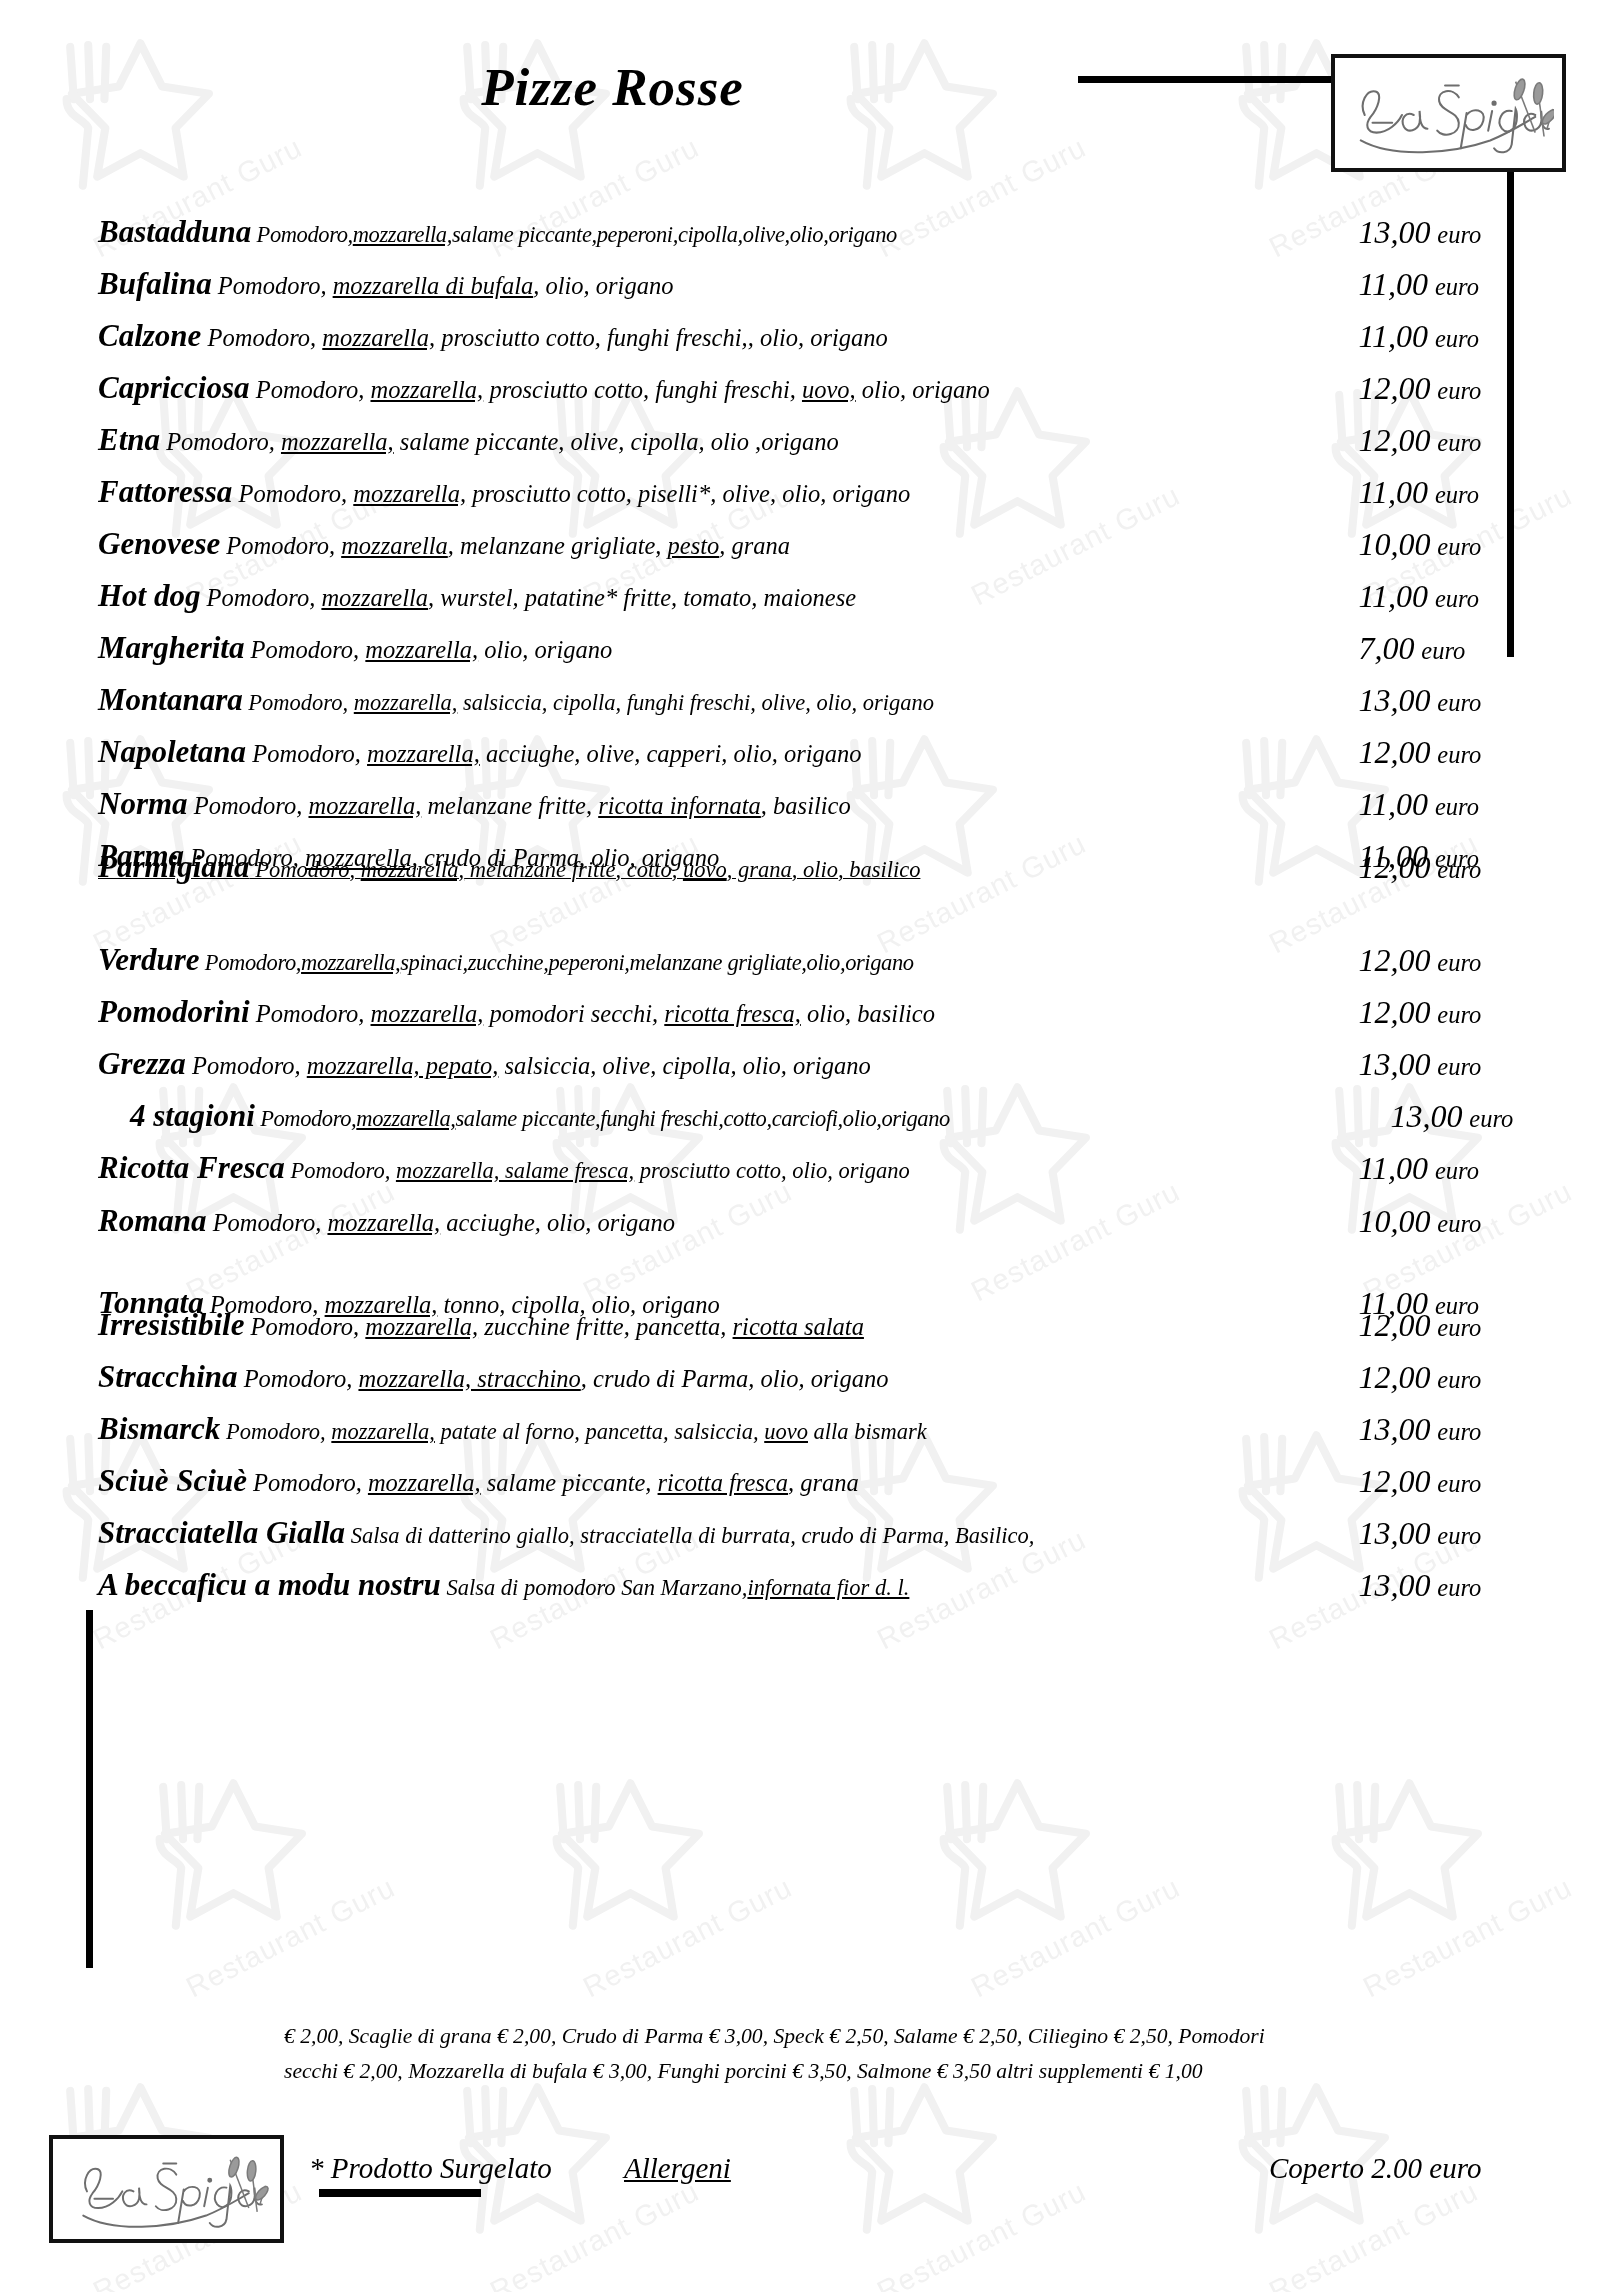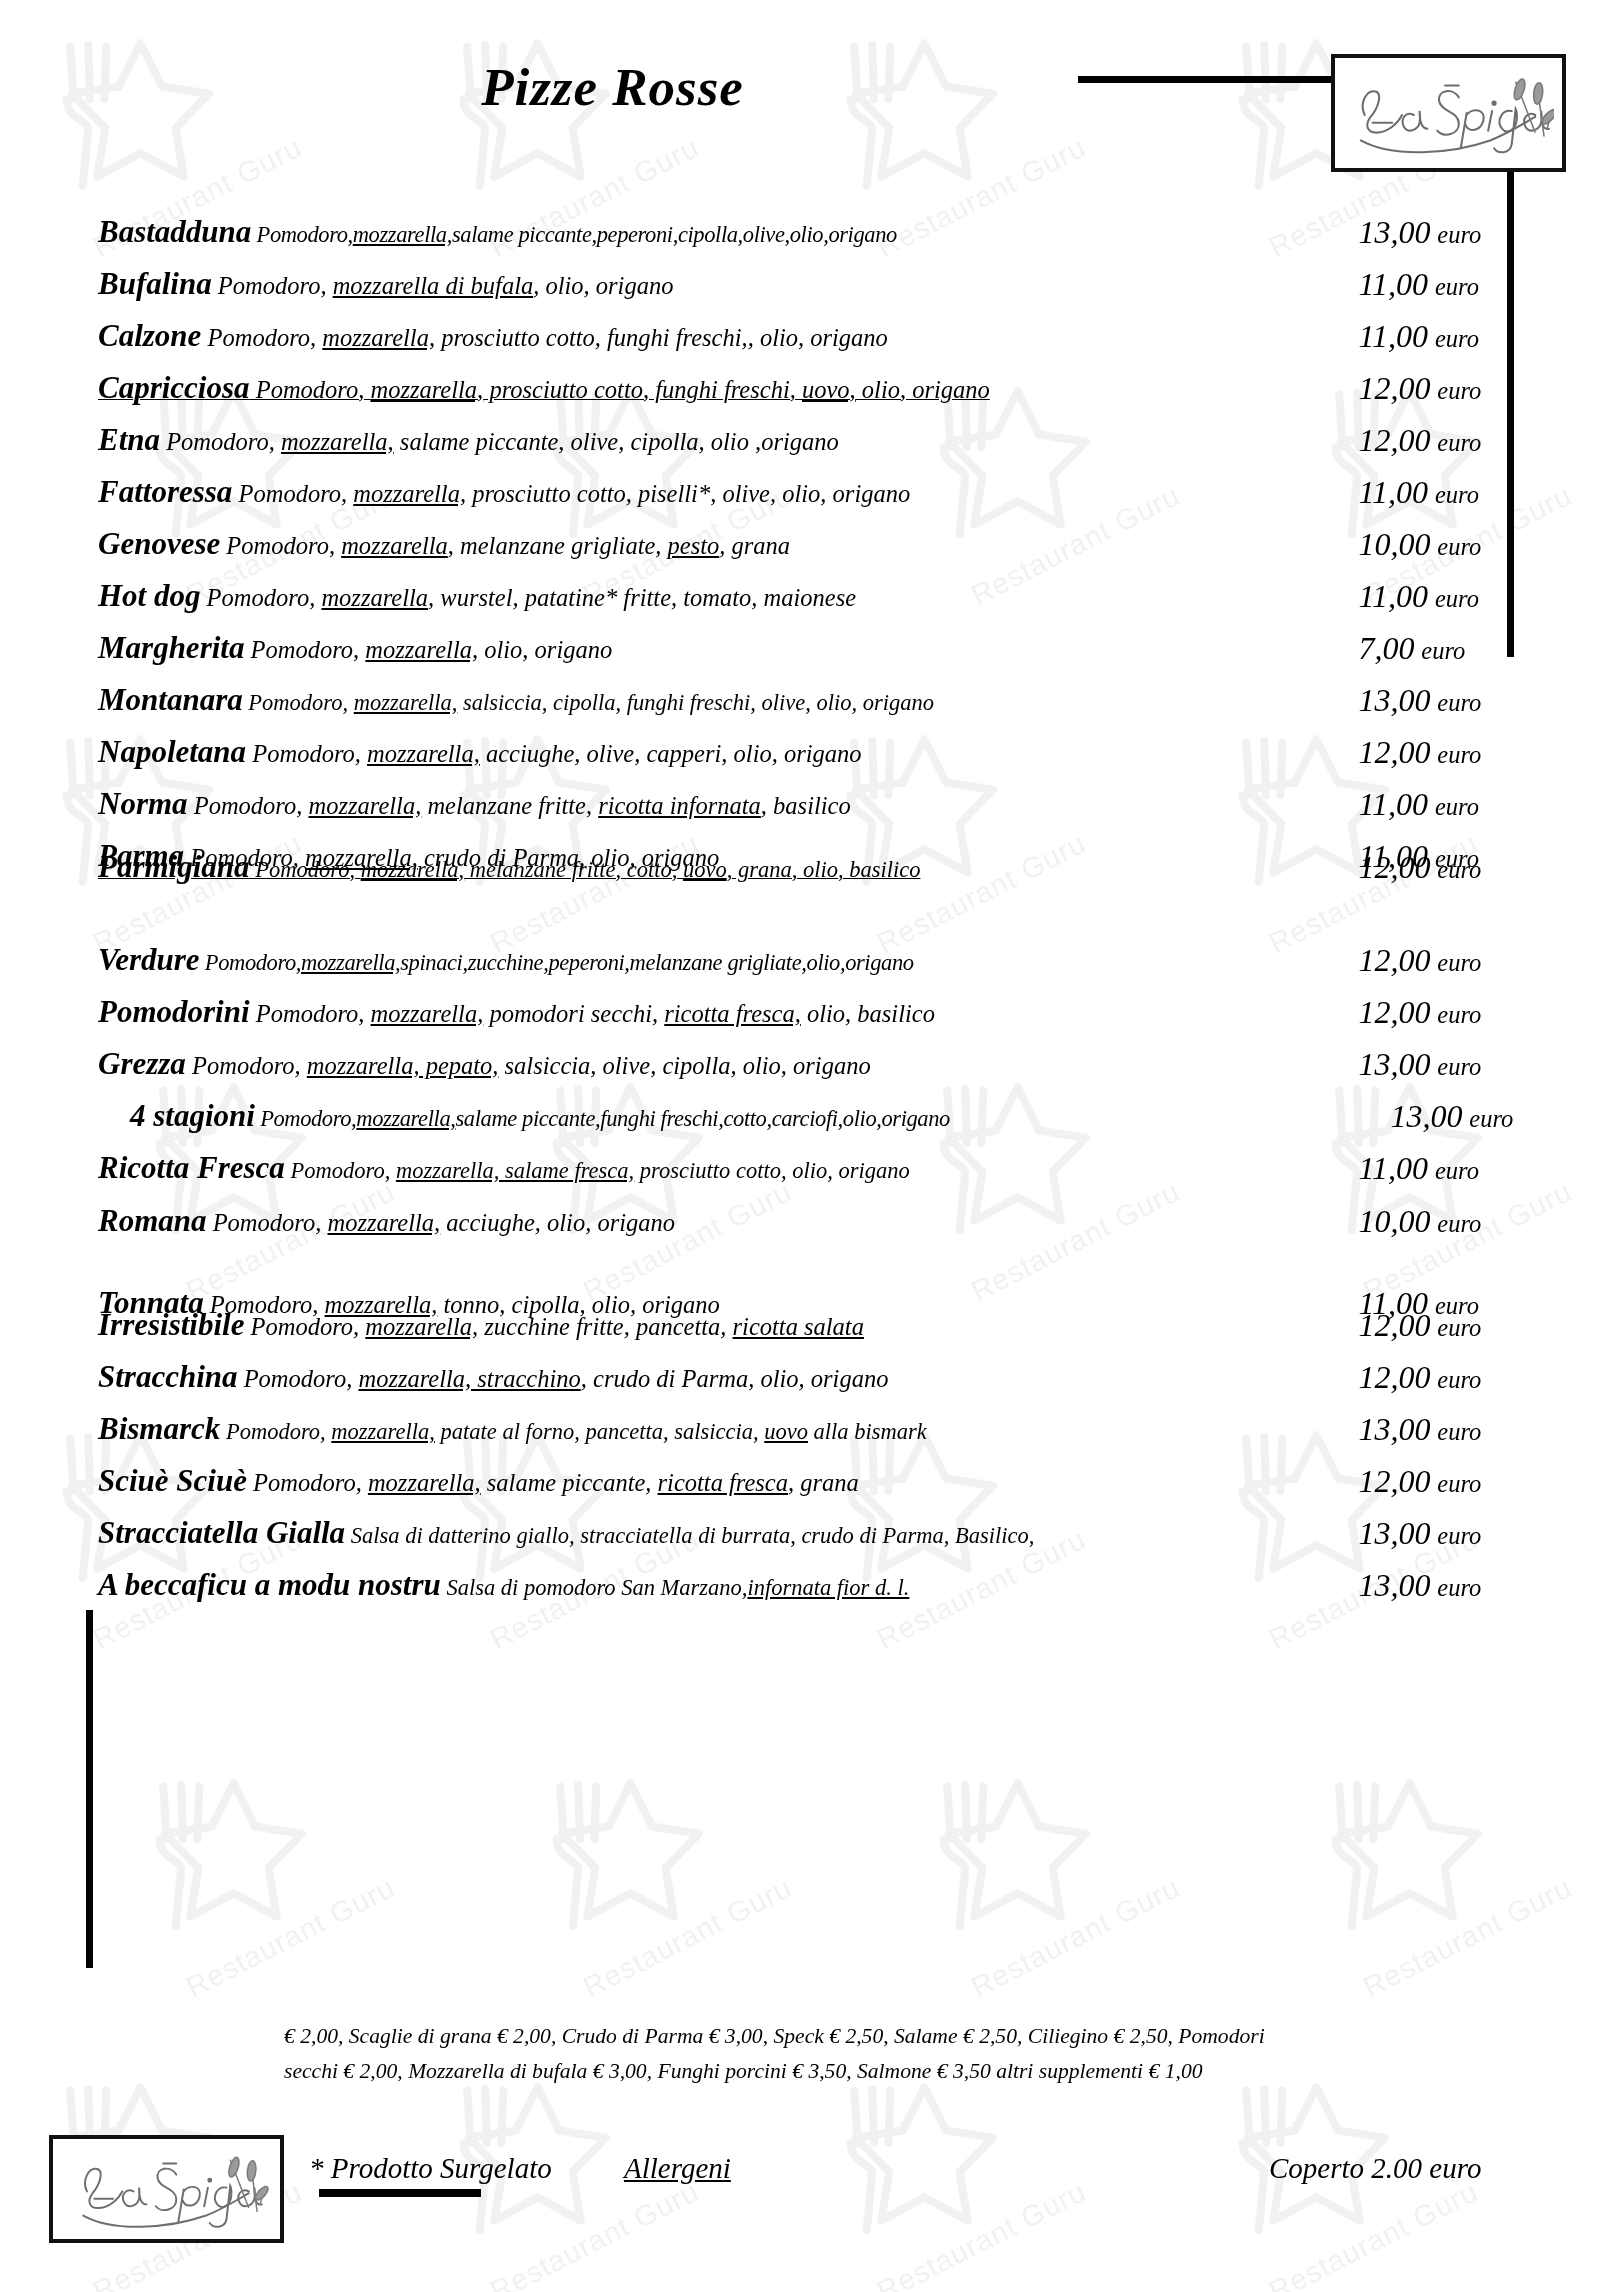--- a/index.html
+++ b/index.html
@@ -509,21 +509,21 @@
   <div id="menu">
       <div class="row" style="top: 214px;">
         <div class="row-inner"><span class="name">Bastadduna</span><span class="desc tight small"> Pomodoro,<u>mozzarella,</u>salame piccante,peperoni,cipolla,olive,olio,origano</span><div class="price"><span class="amt">13,00</span><span class="cur">euro</span></div></div>
       </div>
       <div class="row" style="top: 266px;">
         <div class="row-inner"><span class="name">Bufalina</span><span class="desc"> Pomodoro, <u>mozzarella di bufala</u>, olio, origano</span><div class="price"><span class="amt">11,00</span><span class="cur">euro</span></div></div>
       </div>
       <div class="row" style="top: 318px;">
         <div class="row-inner"><span class="name">Calzone</span><span class="desc"> Pomodoro, <u>mozzarella,</u> prosciutto cotto, funghi freschi,, olio, origano</span><div class="price"><span class="amt">11,00</span><span class="cur">euro</span></div></div>
       </div>
-      <div class="row" style="top: 370px; text-decoration: underline;">
+      <div class="row" style="top: 370px;">
         <div class="row-inner"><span class="name">Capricciosa</span><span class="desc"> Pomodoro, <u>mozzarella,</u> prosciutto cotto, funghi freschi, <u>uovo,</u> olio, origano</span><div class="price"><span class="amt">12,00</span><span class="cur">euro</span></div></div>
       </div>
       <div class="row" style="top: 422px;">
         <div class="row-inner"><span class="name">Etna</span><span class="desc"> Pomodoro, <u>mozzarella,</u> salame piccante, olive, cipolla, olio ,origano</span><div class="price"><span class="amt">12,00</span><span class="cur">euro</span></div></div>
       </div>
       <div class="row" style="top: 474px;">
         <div class="row-inner"><span class="name">Fattoressa</span><span class="desc"> Pomodoro, <u>mozzarella,</u> prosciutto cotto, piselli*, olive, olio, origano</span><div class="price"><span class="amt">11,00</span><span class="cur">euro</span></div></div>
       </div>
       <div class="row" style="top: 526px;">
         <div class="row-inner"><span class="name">Genovese</span><span class="desc"> Pomodoro, <u>mozzarella</u>, melanzane grigliate, <u>pesto</u>, grana</span><div class="price"><span class="amt">10,00</span><span class="cur">euro</span></div></div>

